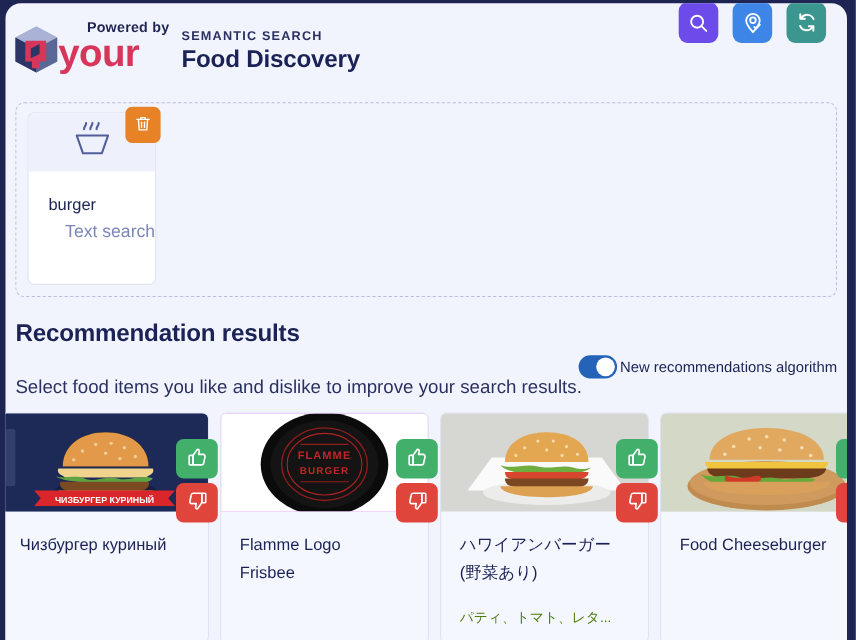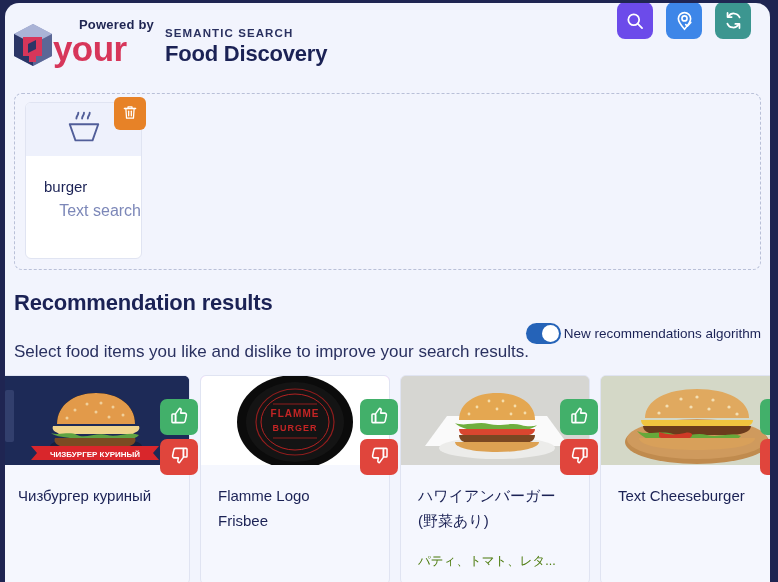--- a/index.html
+++ b/index.html
@@ -454,19 +454,19 @@
         <button class="vote-btn vote-dislike">
           <span>
             <svg width="19" height="19" viewBox="0 0 24 24" fill="none" stroke="#ffffff" stroke-width="1.9" stroke-linejoin="round">
               <path d="M17 3v11l-5 7c-1.6 0-2.4-1.2-2.1-2.6l.7-3.4H5.5c-1.5 0-2.5-1.3-2.2-2.7l1.5-7C5 4 6 3 7.3 3H17z"></path>
               <rect x="17" y="3" width="4.5" height="11" rx="1"></rect>
             </svg>
           </span>
         </button>
       </div>
       <div class="rc-body">
-        <div class="rc-title">Text Cheeseburger</div>
+        <div class="rc-title">Food Cheeseburger</div>
         <div class="rc-sub"></div>
       </div>
     </div>
 
   </div>
 </div>
 
 </body></html>

